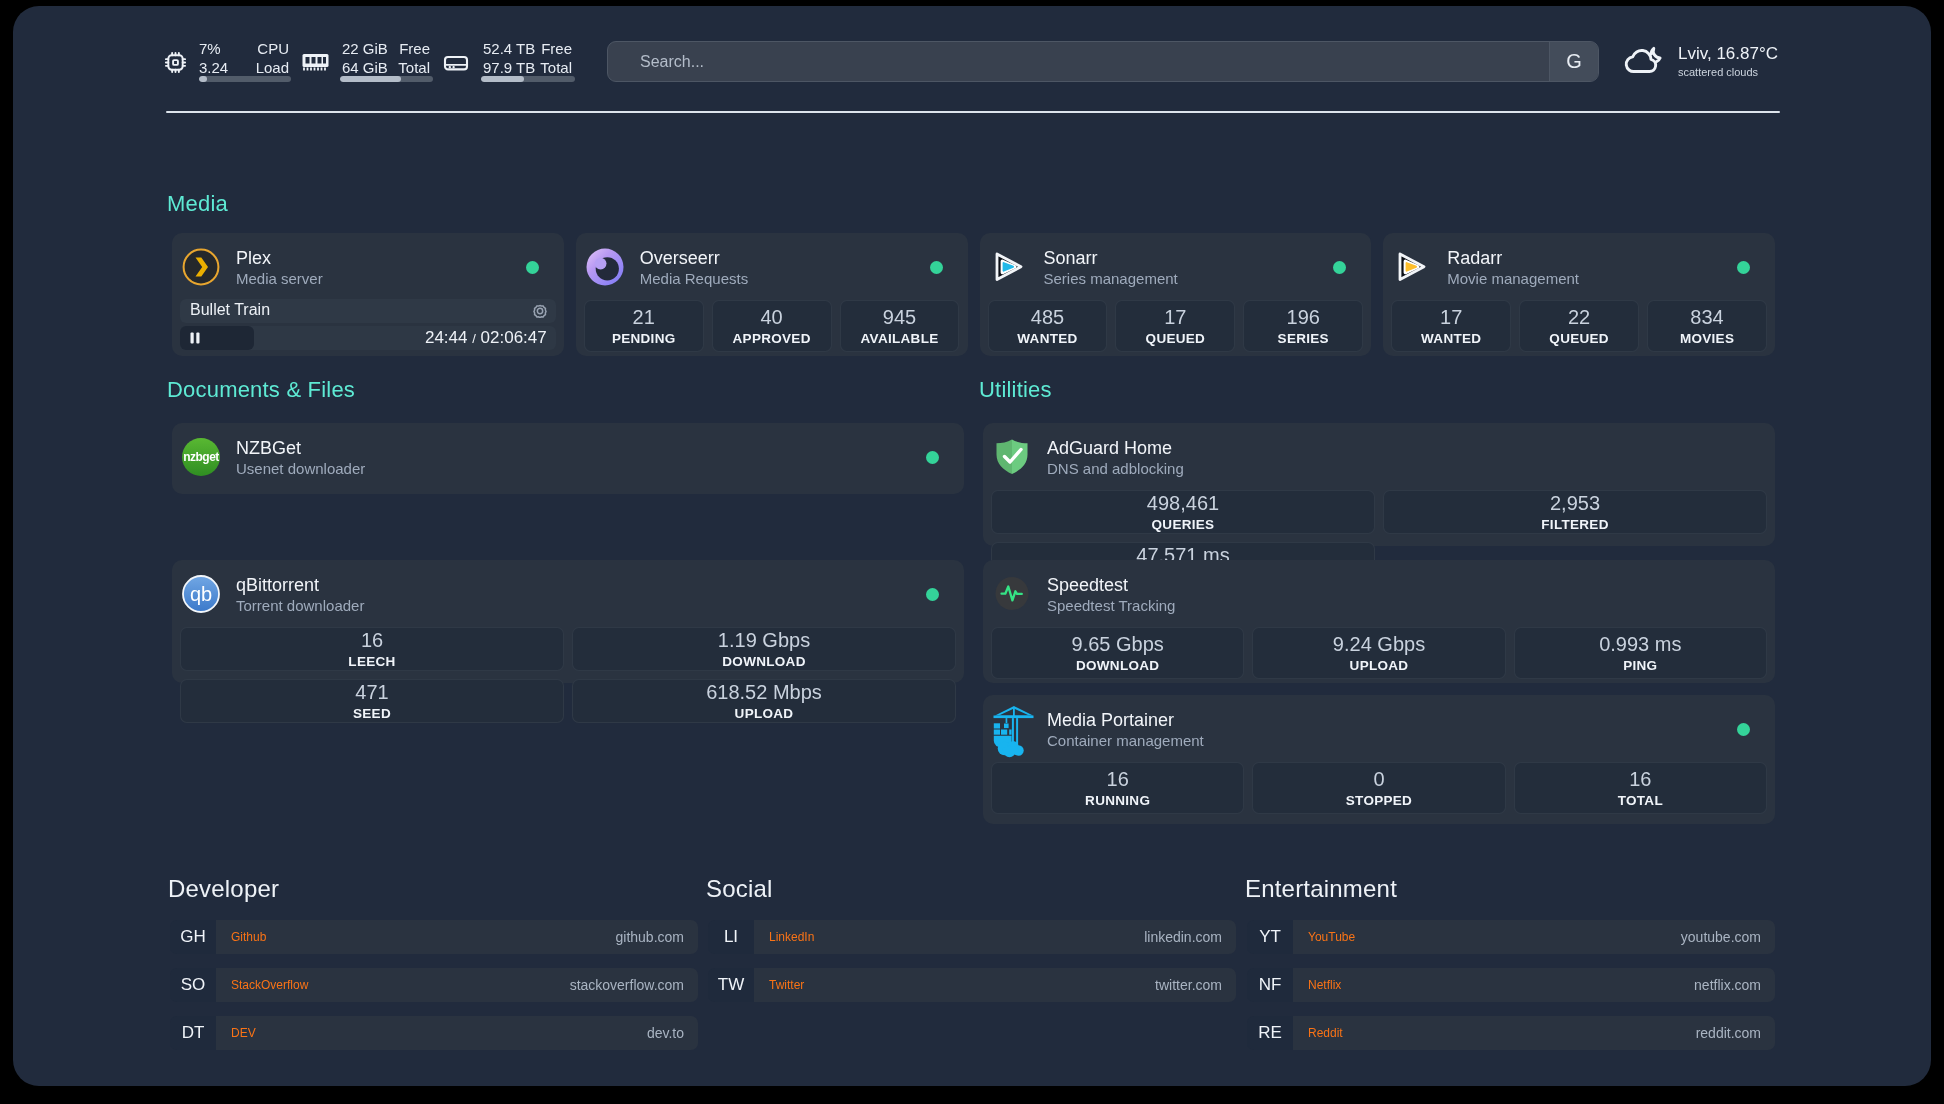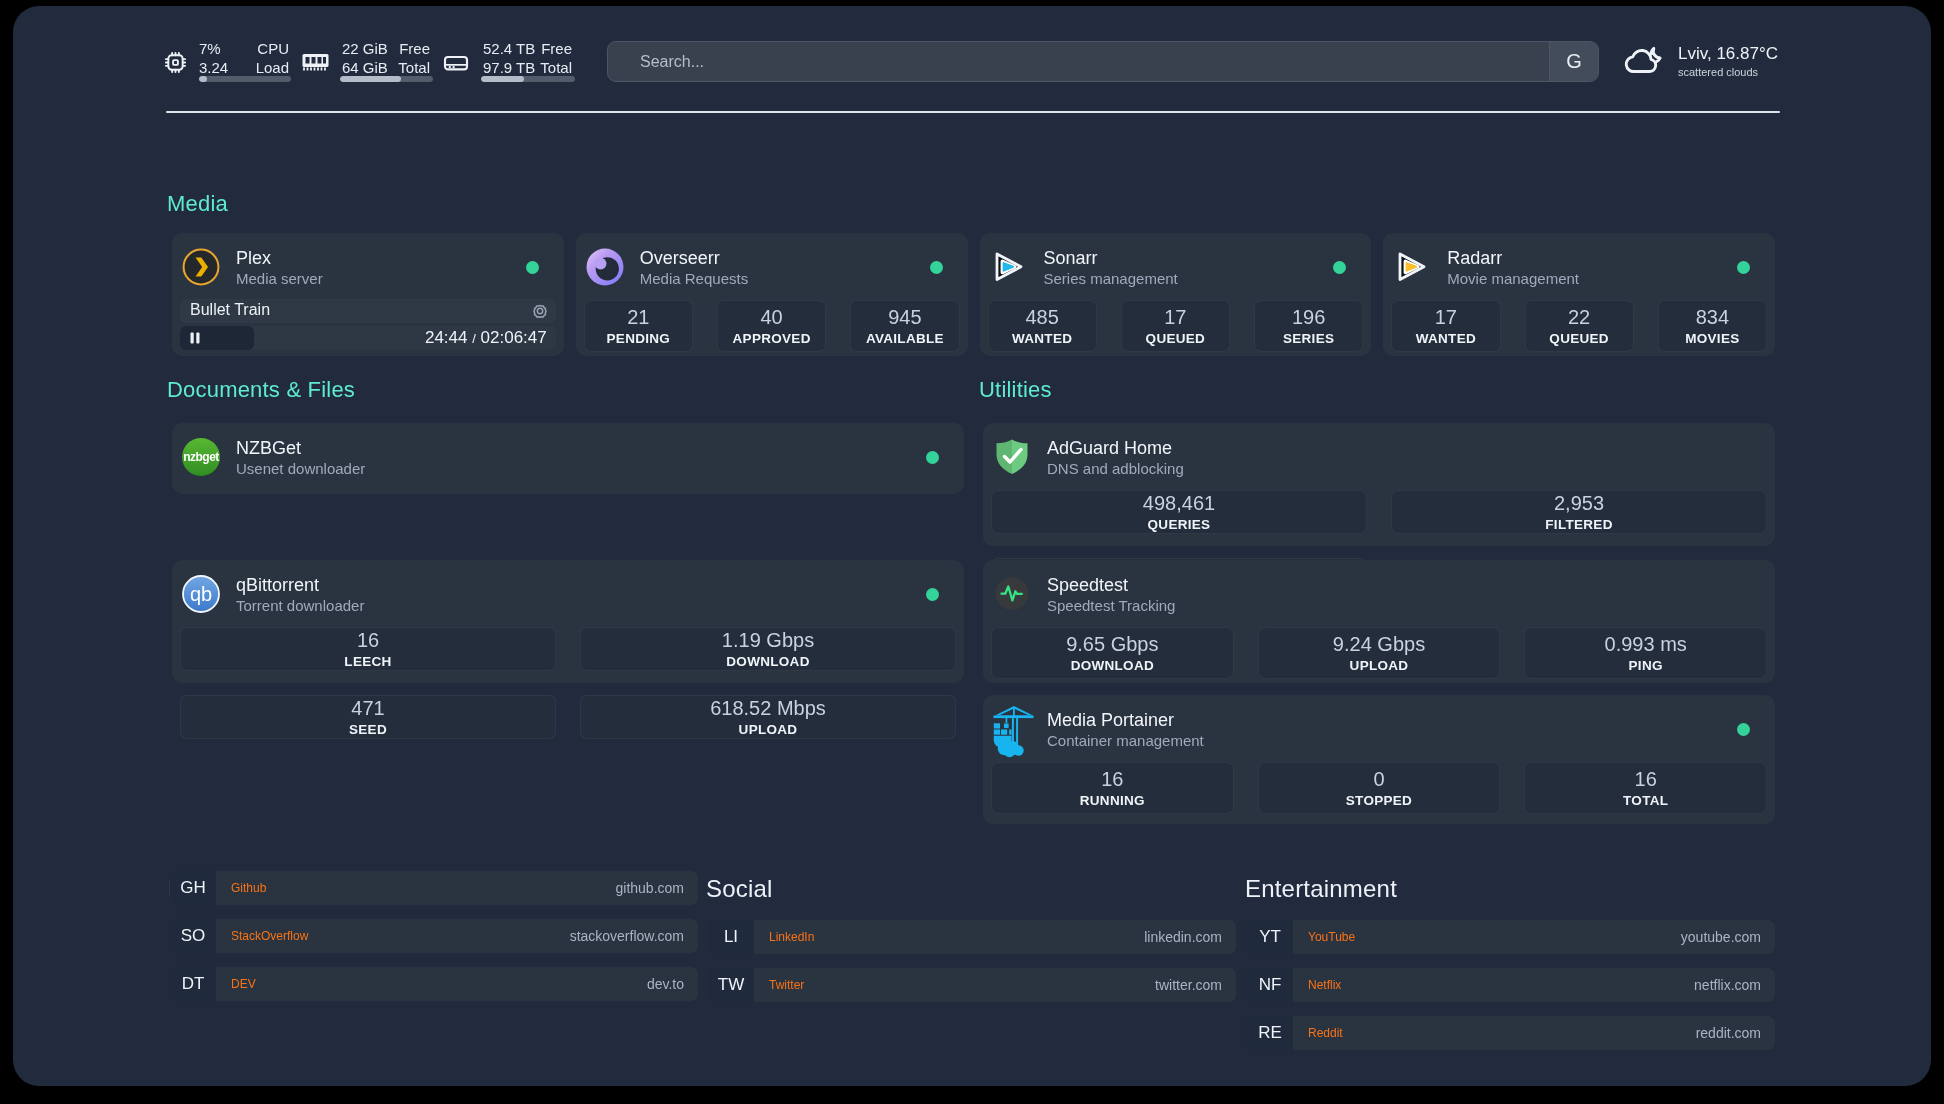--- a/index.html
+++ b/index.html
@@ -28,21 +28,21 @@
   .h2 { font-size:24px; font-weight:500; color:#eef2f7; letter-spacing:.2px; }
 
   .card { background:#2a3340; border-radius:10px; padding:8px 8px 4px; }
   .svc { display:flex; align-items:flex-start; height:59px; }
   .svc .ic { width:38px; height:38px; margin-left:2px; margin-top:7px; flex:none; }
   .svc .meta { margin-left:16px; margin-top:6px; }
   .svc .t { font-size:18px; font-weight:500; color:#f2f5f9; line-height:22px; }
   .svc .s { font-size:15px; color:#9fabbc; line-height:19px; }
   .dot { width:13px; height:13px; border-radius:50%; background:#34d399; margin-left:auto; margin-right:17px; margin-top:20px; }
 
-  .stats { display:grid; gap:24px; height:52px; }
+  .stats { display:grid; gap:8px; height:52px; }
   .st { background:#232d3b; border:1px solid rgba(255,255,255,.06); border-radius:7px; display:flex; flex-direction:column; align-items:center; justify-content:center; }
   .st .v { font-size:20px; color:#c9d2de; line-height:25px; }
   .st .l { font-size:13.5px; font-weight:bold; color:#f0f4f9; line-height:17px; letter-spacing:.3px; }
 
   .c4 { grid-template-columns:repeat(2,1fr); }
   .c3 { grid-template-columns:repeat(3,1fr); }
 
   
   #mediarow { left:172px; top:233px; width:1603px; display:grid; grid-template-columns:repeat(4,1fr); gap:12px; }
 
@@ -425,21 +425,21 @@
           <div class="l">STOPPED</div>
         </div>
       <div class="st">
           <div class="v">16</div>
           <div class="l">TOTAL</div>
         </div>
     </div>
   </div>
 
   <div class="abs h2" style="left:168px;top:875px;">Developer</div>
-  <div class="abs bmcol" style="left:170px;top:871px;">
+  <div class="abs bmcol" style="left:170px;top:920px;">
     <div class="bm">
         <div class="ab">GH</div>
         <div class="bar">
           <span class="nm">Github</span>
           <span class="dm">github.com</span>
         </div>
       </div>
     <div class="bm">
         <div class="ab">SO</div>
         <div class="bar">

